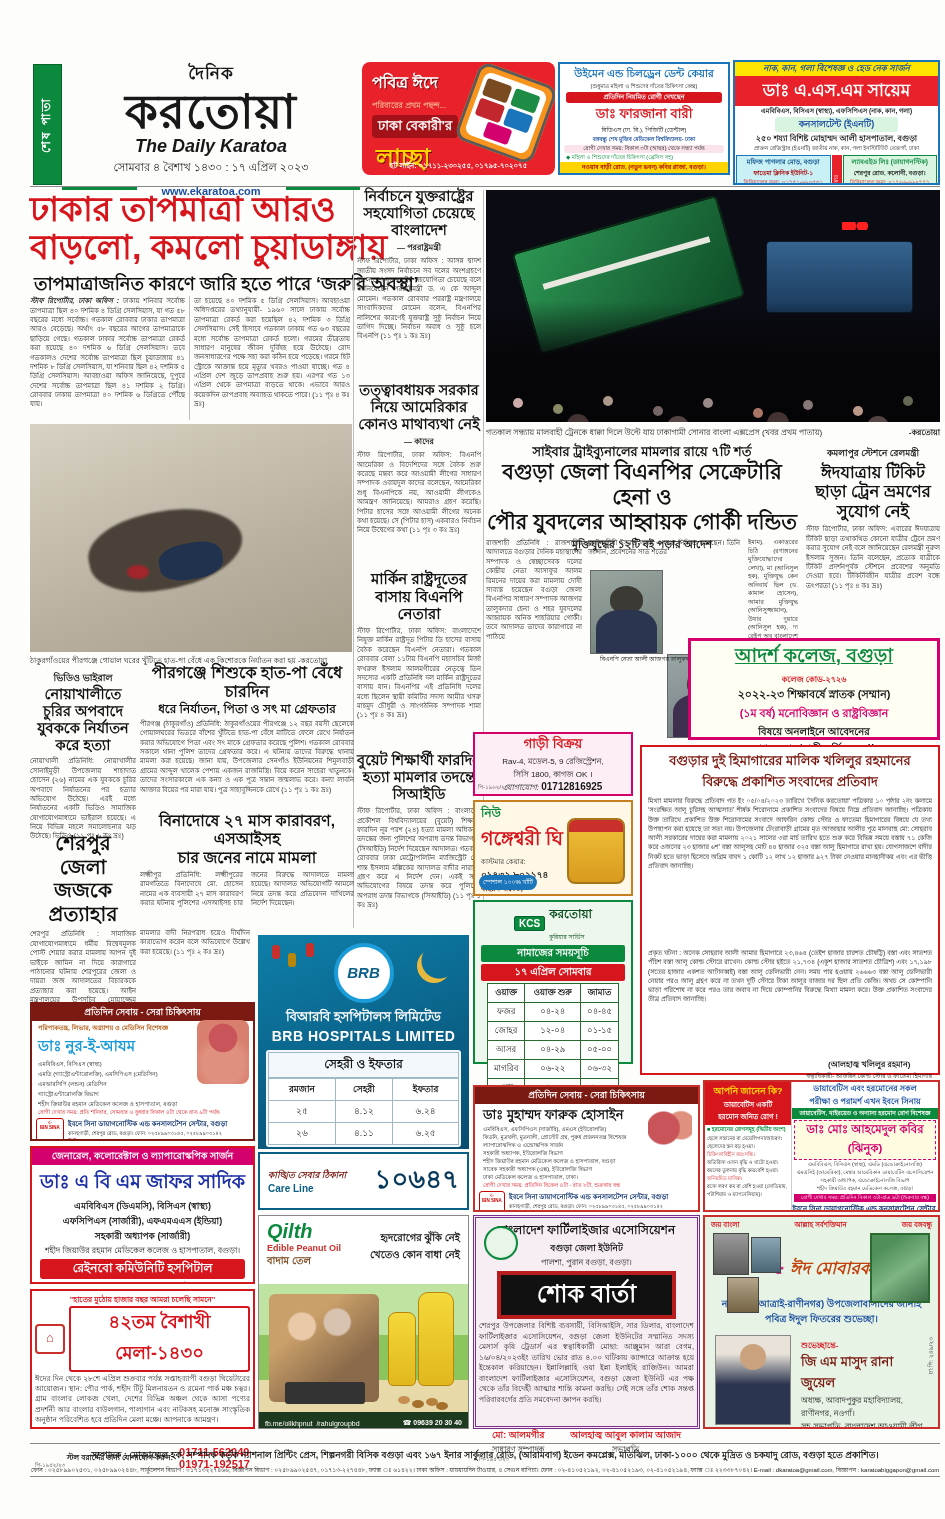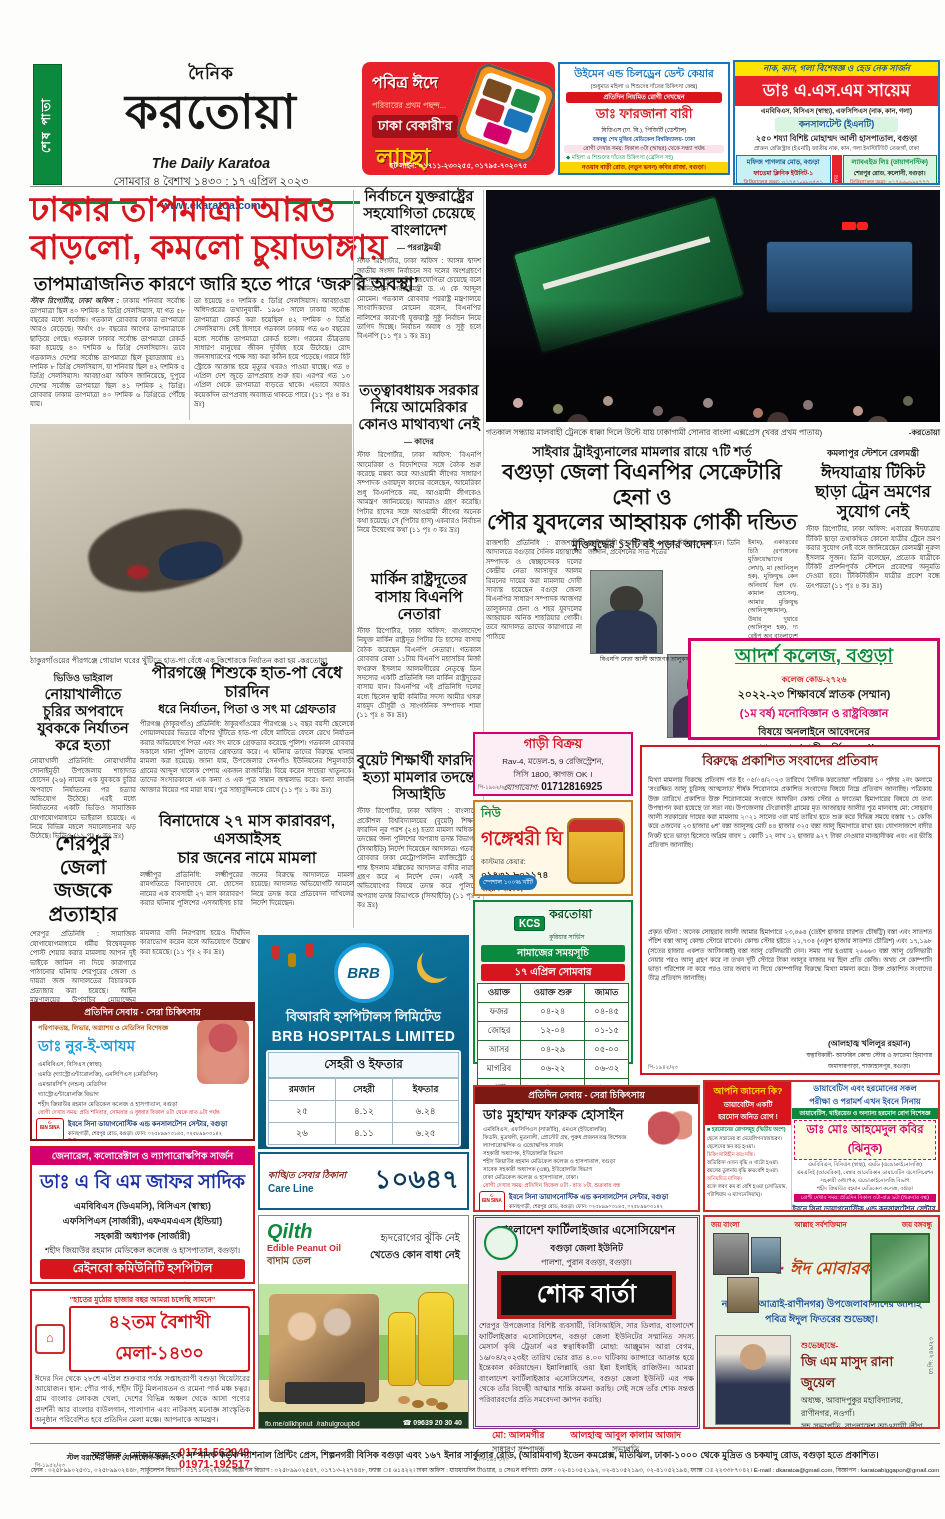--- a/index.html
+++ b/index.html
@@ -27,21 +27,21 @@
 </head>
 <body>
 
 <div class="abs" style="left:33px;top:64px;width:27px;height:119px;background:#0b8a3e;border:1px solid #06632a;display:flex;align-items:center;justify-content:center">
   <span style="color:#fff;font-weight:bold;font-size:12px;transform:rotate(-90deg);white-space:nowrap;letter-spacing:2px">শেষ পাতা</span>
 </div>
 
 <div class="abs" style="left:62px;top:60px;width:298px;height:124px">
   <div class="c" style="font-size:17px;font-weight:900;letter-spacing:1px">দৈনিক</div>
   <div class="c" style="font-size:47px;font-weight:900;line-height:1.02;letter-spacing:1px">করতোয়া</div>
-  <div class="c" style="font-size:14px;font-weight:bold;font-style:italic;margin-top:19px">The Daily Karatoa</div>
+  <div class="c" style="font-size:18px;font-weight:bold;font-style:italic;margin-top:0">The Daily Karatoa</div>
   <div class="c" style="font-size:11px;margin-top:2px">সোমবার ৪ বৈশাখ ১৪৩০ : ১৭ এপ্রিল ২০২৩</div>
   <div style="position:relative;margin-top:3px;height:14px">
     <div class="abs" style="left:0;top:6px;width:100%;height:3px;background:linear-gradient(90deg,#0b8a3e 0 30%,#d6151d 30% 70%,#0b8a3e 70%)"></div>
     <div class="abs c" style="left:25%;top:0;width:50%;background:#fdfdfb">
       <span style="color:#1b4fa0;font-weight:bold;font-size:11px">www.ekaratoa.com</span>
     </div>
   </div>
 </div>
 
 <div class="abs adbox" style="left:362px;top:62px;width:193px;height:113px;background:#e8212a;border-radius:8px;overflow:hidden">
@@ -234,21 +234,21 @@
 <div class="abs adbox" style="left:473px;top:900px;width:160px;height:164px;border:2px solid #0b8a3e;background:#eef7ee">
   <div style="display:flex;align-items:center;justify-content:center;gap:4px;margin-top:2px">
     <span style="background:#0b8a3e;color:#fff;font-weight:900;font-size:10px;padding:1px 4px;border:1px solid #063;border-radius:2px">KCS</span>
     <span>
       <span style="font-weight:900;font-size:12px;color:#0b4f1f">করতোয়া</span><br>
       <span style="font-size:6px;color:#0b4f1f">কুরিয়ার সার্ভিস</span>
     </span>
   </div>
   <div class="c" style="background:#0b8a3e;color:#fff;font-weight:bold;font-size:10px;margin:2px 6px;border-radius:2px">নামাজের সময়সূচি</div>
   <div class="c" style="background:#d6151d;color:#fff;font-weight:bold;font-size:10px;margin:0 6px 2px;border-radius:2px">১৭ এপ্রিল সোমবার</div>
-  <table class="ptab" style="margin:0 auto;width:152px;background:#fff">
+  <table class="ptab" style="margin:0 auto;width:132px;background:#fff">
     <tbody>
         <tr>
       <th>ওয়াক্ত</th>
       <th>ওয়াক্ত শুরু</th>
       <th>জামাত</th>
     </tr>
     <tr>
           <td>ফজর</td>
           <td>০৪-২৪</td>
           <td>০৪-৪৫</td>
@@ -273,20 +273,21 @@
           <td>০৭-৩৬</td>
           <td>০৮-৩০</td>
         </tr>
   </tbody>
     </table>
   <div class="c" style="font-size:5.5px;margin-top:1px">সূত্র : ইসলামিক ফাউন্ডেশন বাংলাদেশ</div>
   <div class="c b" style="font-size:8px;font-style:italic">ঢাকার সময় অনুযায়ী</div>
 </div>
 
 <div class="abs adbox" style="left:640px;top:745px;width:300px;height:330px;border:2px solid #d6151d;background:#fff;padding:4px 6px;box-sizing:border-box">
+  <div class="c" style="color:#7a1a12;font-weight:900;font-size:13px">বগুড়ার দুই হিমাগারের মালিক খলিলুর রহমানের</div>
   <div class="c" style="color:#7a1a12;font-weight:900;font-size:13px;margin-bottom:3px">বিরুদ্ধে প্রকাশিত সংবাদের প্রতিবাদ</div>
   <div class="j" style="font-size:6.4px;line-height:1.45;height:150px;overflow:hidden">মিথ্যা মামলার বিরুদ্ধে প্রতিবাদ গত ইং ০৫/০৪/২০২৩ তারিখে ‘দৈনিক করতোয়া’ পত্রিকার ১০ পৃষ্ঠার ২নং কলামে ‘সংরক্ষিত আলু চুরিসহ আত্মসাত’ শীর্ষক শিরোনামে প্রকাশিত সংবাদের বিষয়ে নিম্নে প্রতিবাদ জানাচ্ছি। পত্রিকায় উক্ত তারিখে প্রকাশিত উক্ত শিরোনামের সংবাদে আফরিন কোল্ড স্টোর ও ফাতেমা হিমাগারের বিষয়ে যে তথ্য উপস্থাপন করা হয়েছে তা সত্য নয়। উপজেলার টেংরাবাড়ী গ্রামের মৃত আজাহার আলীর পুত্র মালবাহু মো: সোহরাব আলী সরকারের দায়ের করা মামলায় ২০২১ সালের ৩রা মার্চ তারিখ হতে শুরু করে বিভিন্ন সময়ে বস্তায় ৭১ কেজি করে ওজনের ২৩ হাজার ৬শ’ বস্তা আলুসহ মোট ৪৪ হাজার ৩২৫ বস্তা আলু হিমাগারে রাখা হয়। যোগসাজশে বাদীর নিকট হতে ভাড়া হিসেবে অগ্রিম বাবদ ১ কোটি ১২ লাখ ১২ হাজার ৯২৭ টাকা নেওয়ার মানহানীকর এবং এর ভীত্তি প্রতিবাদ জানাচ্ছি।</div>
   <div class="j" style="font-size:6.4px;line-height:1.45;height:108px;overflow:hidden;margin-top:2px">প্রকৃত ঘটনা : অনেক সোহরাব আলী আমার হিমাগারে ২৩,৪৬৪ (তেইশ হাজার চারশত চৌষট্টি) বস্তা এবং সাতশত পঁচিশ বস্তা আলু কোল্ড স্টোরে রাখেন। কোল্ড স্টোর হইতে ২১,৭৩৪ (একুশ হাজার সাতশত চৌত্রিশ) এবং ১৭,১৯৮ (সতের হাজার একশত আটানব্বই) বস্তা আলু ডেলিভারী নেন। সময় পার হওয়ায় ২৬৬৬৩ বস্তা আলু ডেলিভারী নেয়ার পরও আলু গ্রহণ করে না তখন দুটি স্টোরে টাকা আলুর বাজার দর ছিল প্রতি কেজি। অথচ সে কোম্পানি ভাড়া পরিশোধ না করে পরও তার জবাব না দিয়ে কোম্পানির বিরুদ্ধে মিথ্যা মামলা করে। উক্ত প্রকাশিত সংবাদের তীব্র প্রতিবাদ জানাচ্ছি।</div>
   <div style="display:flex;justify-content:space-between;align-items:flex-end;margin-top:2px">
     <div class="code">পি-১৯৪২/২৩</div>
     <div class="c">
       <div class="b" style="font-size:8px">(আলহাজ্ব খলিলুর রহমান)</div>
       <div style="font-size:6px">স্বত্বাধিকারী- আফরিন কোল্ড স্টোর ও ফাতেমা হিমাগার</div>
       <div style="font-size:6px">জমাদারপাড়া, শাজাহানপুর, বগুড়া।</div>
     </div>
@@ -380,21 +381,21 @@
   </div>
   <div class="code" style="margin-top:-8px">পি-১৯৫২/২৩</div>
 </div>
 
 <div class="abs adbox" style="left:258px;top:1215px;width:211px;height:214px;border:1px solid #888;background:#fff;overflow:hidden">
   <div style="height:64px;position:relative">
     <div style="color:#0b8a3e;font-weight:900;font-size:20px;font-style:italic;margin:4px 0 0 8px">Qilth</div>
     <div style="color:#c9302c;font-size:9px;font-weight:bold;margin-left:8px">Edible Peanut Oil</div>
     <div style="color:#7a4a21;font-size:10px;font-weight:900;margin-left:8px">বাদাম তেল</div>
     <div class="abs" style="right:8px;top:10px;text-align:right">
-      <div style="font-size:10px;font-weight:400">হৃদরোগের ঝুঁকি নেই</div>
+      <div style="font-size:10px;font-weight:700">হৃদরোগের ঝুঁকি নেই</div>
       <div style="font-size:10px;font-weight:900">খেতেও কোন বাধা নেই</div>
     </div>
   </div>
   <div style="height:128px;position:relative;background:linear-gradient(#bfe3a0 0 40%,#8cc45e 40% 75%,#e7d9a8 75%);overflow:hidden">
     <div class="abs" style="right:14px;top:8px;width:34px;height:92px;background:linear-gradient(#f5d83a,#e0b81e);border-radius:10px 10px 6px 6px;border:1px solid #b8860b"></div>
     <div class="abs" style="right:52px;top:28px;width:26px;height:72px;background:linear-gradient(#f5d83a,#e0b81e);border-radius:8px 8px 5px 5px;border:1px solid #b8860b"></div>
     <div class="abs" style="right:30px;bottom:6px;width:12px;height:8px;border-radius:50%;background:#b5803c;box-shadow:-14px 2px 0 #a5702c,-28px -2px 0 #c59050,10px 4px 0 #a5702c"></div>
     <div class="abs" style="left:10px;top:10px;width:110px;height:108px;background:radial-gradient(circle at 30% 30%,#e9c9a8 12%,transparent 14%),radial-gradient(circle at 62% 26%,#d8c2b0 12%,transparent 14%),linear-gradient(140deg,#caa06a 30%,#8a6a4a 70%);border-radius:6px"></div>
     <div class="abs" style="left:26px;bottom:8px;width:80px;height:22px;background:#333;border-radius:3px"></div>
   </div>

